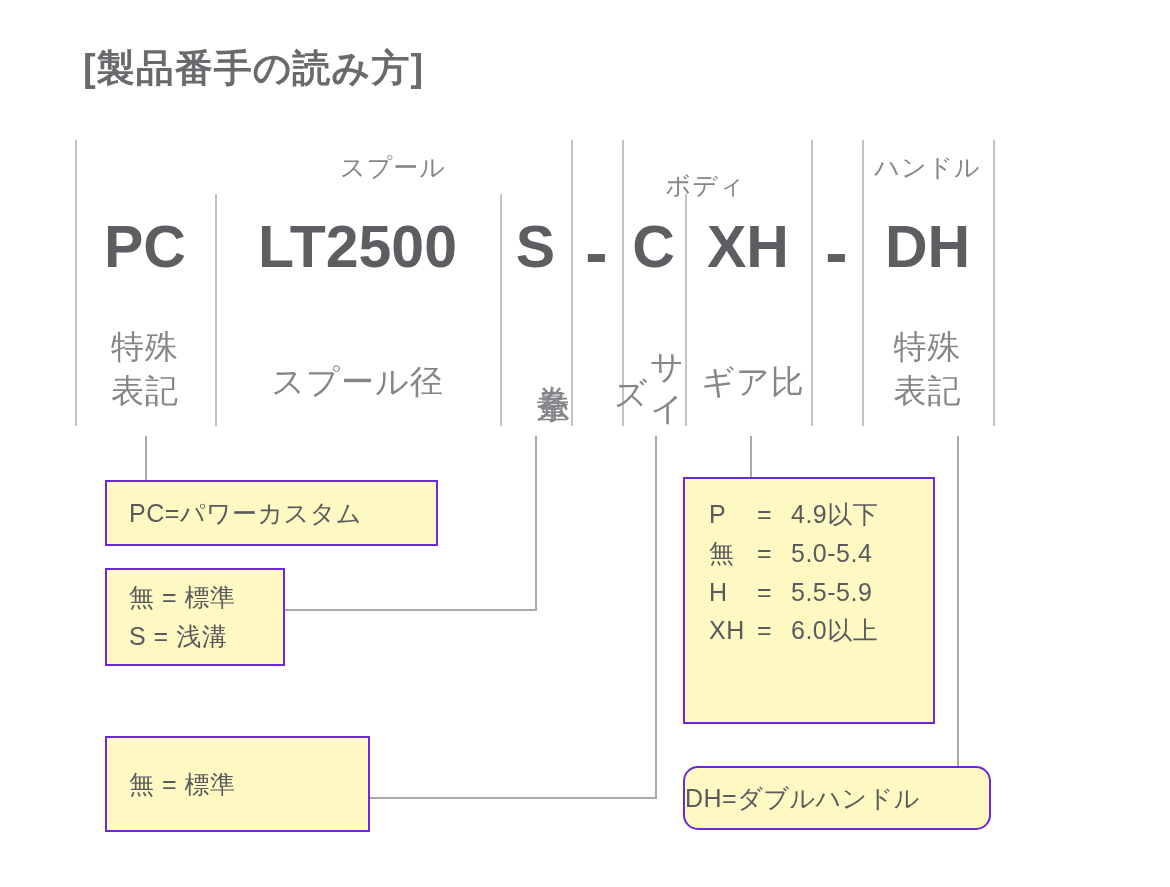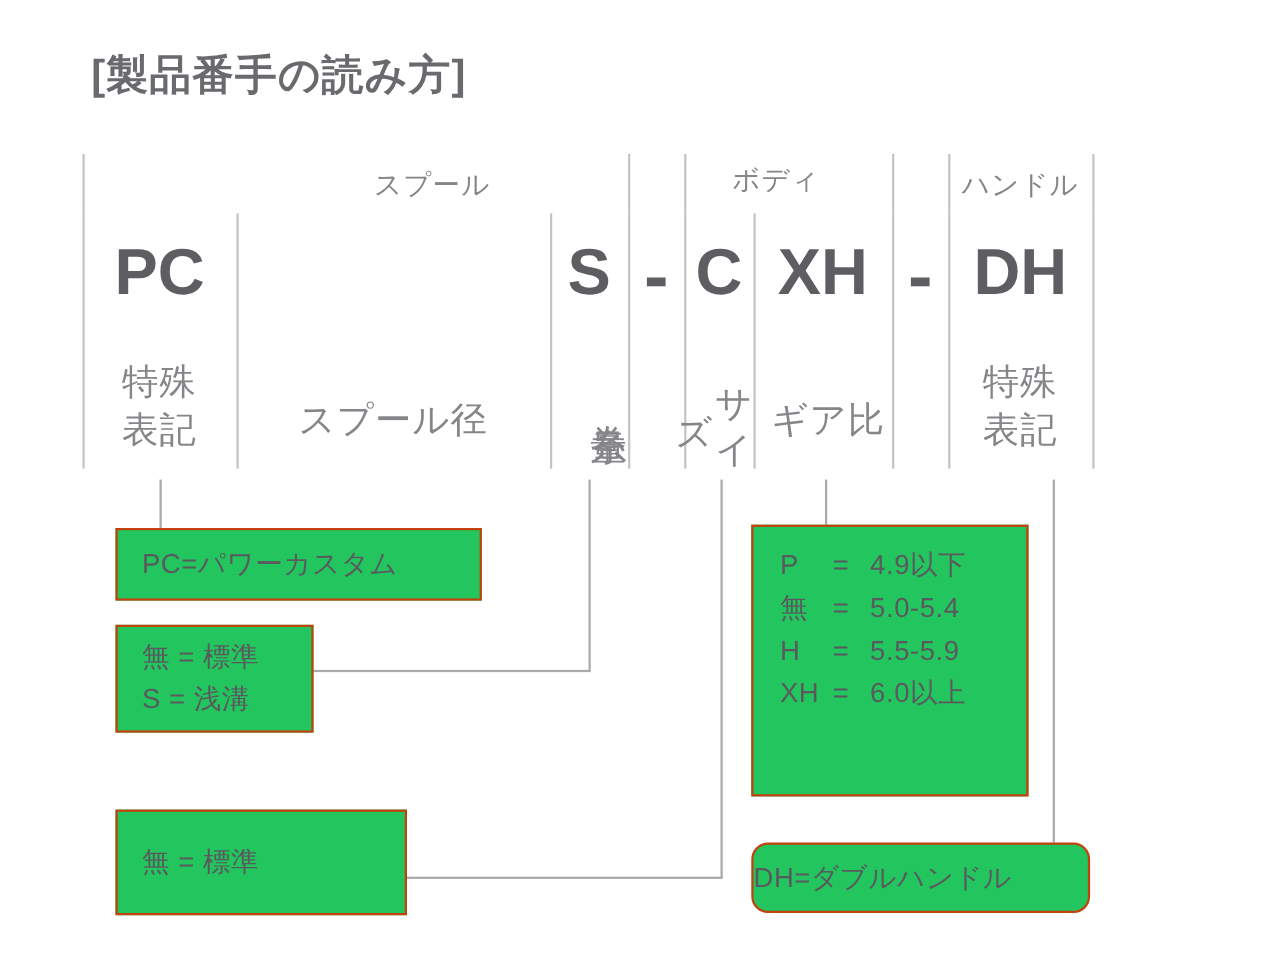--- a/index.html
+++ b/index.html
@@ -83,22 +83,22 @@
   .sublabel.vertical {
     writing-mode: vertical-rl;
     text-orientation: upright;
     line-height: 1.1;
     letter-spacing: 3px;
   }
 
   
   .callout {
     position: absolute;
-    border: 2px solid #c2410c;
-    background: #22c55e;
+    border: 2px solid #6d28d9;
+    background: #fef9c3;
     color: #5a5a5e;
     font-size: 25px;
     line-height: 1.55;
     letter-spacing: 0.5px;
     display: flex;
     flex-direction: column;
     justify-content: center;
   }
   .callout .line { white-space: pre; }
   .callout.center { align-items: flex-start; border-radius: 15px; }
@@ -133,24 +133,25 @@
   <div class="vrule" style="left:215px; top:194px; height:232px;"></div>
   <div class="vrule" style="left:500px; top:194px; height:232px;"></div>
   <div class="vrule" style="left:571px; top:194px; height:232px;"></div>
   <div class="vrule" style="left:622px; top:194px; height:232px;"></div>
   <div class="vrule" style="left:685px; top:194px; height:232px;"></div>
   <div class="vrule" style="left:811px; top:194px; height:232px;"></div>
   <div class="vrule" style="left:862px; top:194px; height:232px;"></div>
   <div class="vrule" style="left:993px; top:194px; height:232px;"></div>
 
   <div class="grouphead" style="left:215px; top:151px; width:356px;">スプール</div>
-  <div class="grouphead" style="left:622px; top:147px; width:167px;">ボディ</div>
+  <div class="grouphead" style="left:622px; top:169px; width:167px;">ボディ</div>
   <div class="grouphead" style="left:862px; top:151px; width:131px;">ハンドル</div>
 
   <div class="code" style="left:75px;  top:218px; width:140px;">PC</div>
+  <div class="code" style="left:215px; top:218px; width:285px;">LT2500</div>
   <div class="code" style="left:500px; top:218px; width:71px;">S</div>
   <div class="dash" style="left:571px; top:218px; width:51px;">-</div>
   <div class="code" style="left:622px; top:218px; width:63px;">C</div>
   <div class="code" style="left:685px; top:218px; width:126px;">XH</div>
   <div class="dash" style="left:811px; top:218px; width:51px;">-</div>
   <div class="code" style="left:862px; top:218px; width:131px;">DH</div>
 
   <div class="sublabel" style="left:75px; top:325px; width:140px;">
     <div>特殊</div>
     <div>表記</div>

